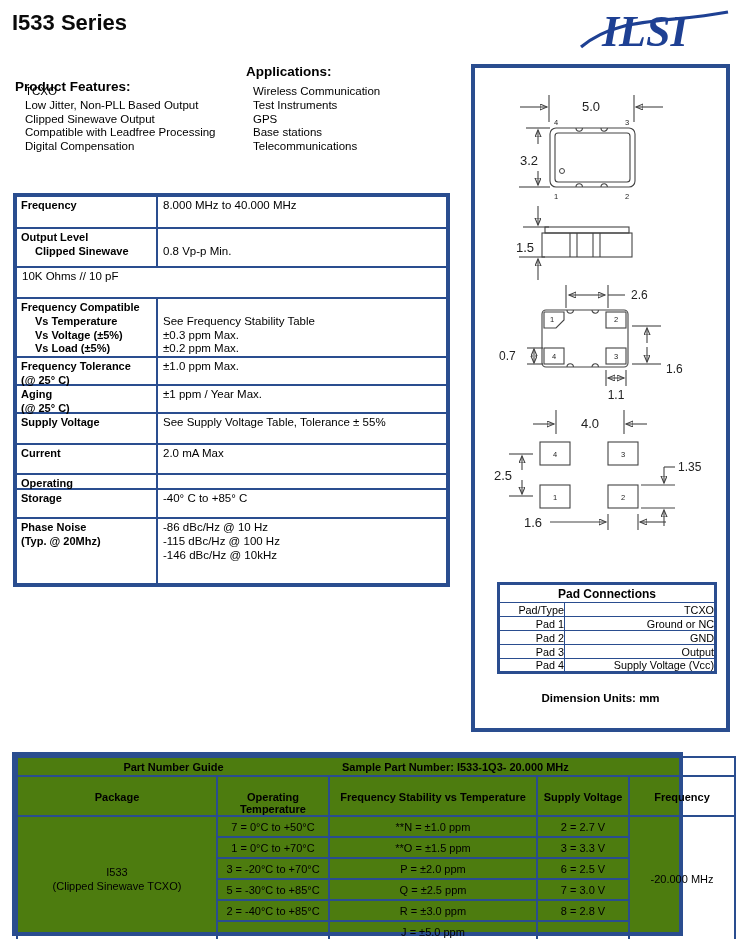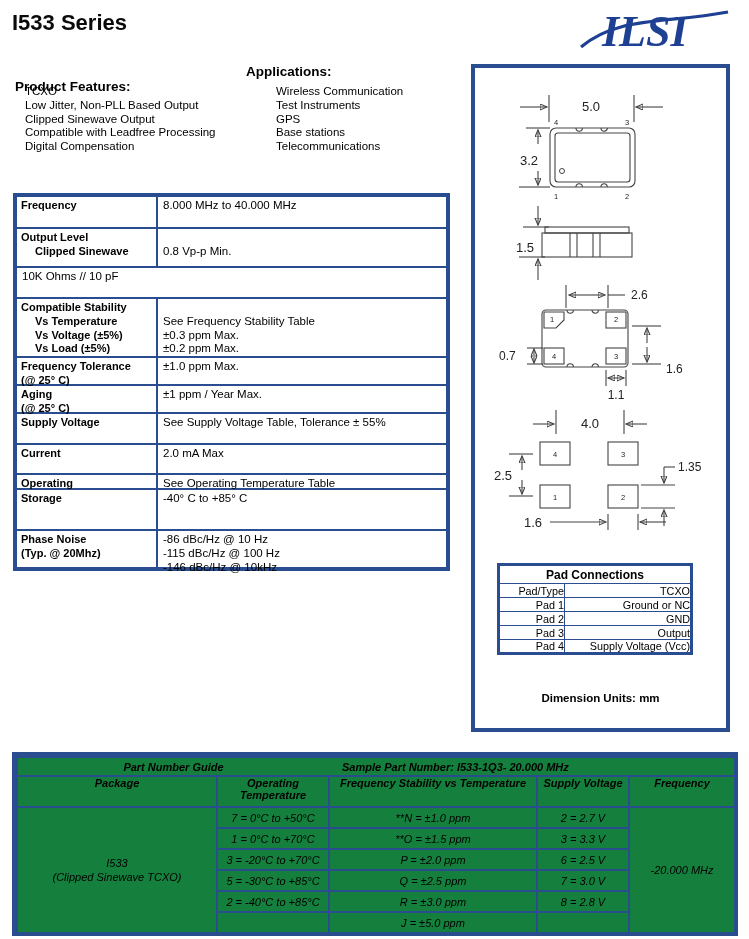--- a/index.html
+++ b/index.html
@@ -7,56 +7,56 @@
   .page { position:relative; width:749px; height:939px; background:#fff; overflow:hidden; }
 
   .title { position:absolute; left:12px; top:10px; font-size:22px; font-weight:bold; color:#0a0a0a; }
   .logo { position:absolute; left:580px; top:0px; width:150px; height:58px; }
 
   .sec-h { position:absolute; font-size:13.5px; font-weight:bold; }
   .feat-h { left:15px; top:79px; }
   .apps-h { left:246px; top:64px; }
   .sec-list { position:absolute; font-size:11.5px; line-height:13.8px; }
   .feat-list { left:25px; top:85px; }
-  .apps-list { left:253px; top:85px;margin-left:23px; }
+  .apps-list { left:253px; top:85px; }
 
   
   .spec { position:absolute; left:13px; top:193px; width:437px; border:4px solid #2A4D8F; background:#fff; }
   .srow { display:flex; }
   .srow + .srow { border-top:2px solid #2A4D8F; }
   .slabel { width:141px; border-right:2px solid #2A4D8F; padding:2px 2px 0 4px; font-weight:bold; font-size:11px; }
   .sval { flex:1; padding:2px 18px 0 5px; font-size:11.5px; }
   .ln { min-height:13.8px; line-height:13.8px; white-space:nowrap; }
   .ind { padding-left:14px; }
 
   
   .pkg-panel { position:absolute; left:471px; top:64px; width:259px; height:668px; border:4px solid #2A4D8F; background:#fff; }
   .drawings { position:absolute; left:0; top:0; }
   .drawings line, .drawings path, .drawings rect, .drawings polygon { stroke:#444; stroke-width:1.1; fill:none; }
   .drawings rect.pad, .drawings polygon.pad { fill:#fff; }
   .drawings text { stroke:none; fill:#222; font-family:"Liberation Sans", sans-serif; }
   .dim { font-size:12px; }
   .lg { font-size:13px; }
   .pnum { font-size:7.5px; fill:#333; }
 
-  .pad-table { position:absolute; left:22px; top:495px; width:196px; border-collapse:collapse; border:3px solid #2A4D8F; }
+  .pad-table { position:absolute; left:22px; top:514px; width:220px; border-collapse:collapse; border:3px solid #2A4D8F; }
   .pad-table th, .pad-table td { border:1.5px solid #2A4D8F; text-align:center; }
   .pad-table th { font-size:12px; font-weight:bold; height:19px; }
   .pad-table td { font-size:10.8px; height:14px;text-align:right; }
   .pad-col { width:66px; }
   .dim-note { position:absolute; left:0; top:624px; width:100%; text-align:center; font-size:11.5px; font-weight:bold; }
 
   
-  .pn-wrap { position:absolute; left:12px; top:752px; width:726px; height:184px; border:4px solid #2A4D8F; background:#15803d;font-style:italic; }
+  .pn-wrap { position:absolute; left:12px; top:752px; width:671px; height:184px; border:4px solid #2A4D8F; background:#4d7c0f; }
   .pn-table { width:718px; border-collapse:collapse; table-layout:fixed; }
   .pn-table td { border:2px solid #2A4D8F; font-size:11px; text-align:center; vertical-align:middle; overflow:hidden; }
   .pn-h1 { height:19px; font-weight:bold; border-bottom-width:2px; }
   td.pn-h1-left { border-right:none; }
   td.pn-h1-right { border-left:none; text-align:left; padding-left:13px;margin-top:16px; }
-  .pn-h2 td { height:31px; font-weight:bold; vertical-align:top; padding-top:0; }
+  .pn-h2 td { height:31px; font-weight:bold; vertical-align:top; padding-top:14px; }
   .pn-data td { height:21px; }
   .nowrap { white-space:nowrap; }
   .pkg-cell div { line-height:14px; }
 </style>
 </head>
 <body>
 
 <div class="page">
 
   <div class="title">I533 Series</div>
@@ -105,21 +105,21 @@
         <div class="ln">0.8 Vp-p Min.</div>
       </div>
     </div>
     <div class="srow" style="height:31px">
       <div class="sval">
           <div class="ln">10K Ohms // 10 pF</div>
         </div>
     </div>
     <div class="srow" style="height:59px">
       <div class="slabel">
-        <div class="ln">Compatible Stability</div>
+        <div class="ln">Frequency Compatible</div>
         <div class="ln ind">Vs Temperature</div>
         <div class="ln ind">Vs Voltage (±5%)</div>
         <div class="ln ind">Vs Load (±5%)</div>
       </div>
       <div class="sval">
         <div class="ln"></div>
         <div class="ln">See Frequency Stability Table</div>
         <div class="ln">±0.3 ppm Max.</div>
         <div class="ln">±0.2 ppm Max.</div>
       </div>
@@ -155,33 +155,30 @@
           <div class="ln">Current</div>
         </div>
       <div class="sval">
           <div class="ln">2.0 mA Max</div>
         </div>
     </div>
     <div class="srow" style="height:15px">
       <div class="slabel">
           <div class="ln">Operating</div>
         </div>
-      <div class="sval">
-          <div class="ln">See Operating Temperature Table</div>
-        </div>
-    </div>
-    <div class="srow" style="height:41px">
+    </div>
+    <div class="srow" style="height:29px">
       <div class="slabel">
           <div class="ln">Storage</div>
         </div>
       <div class="sval">
           <div class="ln">-40° C to +85° C</div>
         </div>
     </div>
-    <div class="srow" style="height:38px">
+    <div class="srow" style="height:66px">
       <div class="slabel">
         <div class="ln">Phase Noise</div>
         <div class="ln">(Typ. @ 20Mhz)</div>
       </div>
       <div class="sval">
         <div class="ln">-86 dBc/Hz @ 10 Hz</div>
         <div class="ln">-115 dBc/Hz @ 100 Hz</div>
         <div class="ln">-146 dBc/Hz @ 10kHz</div>
       </div>
     </div>

